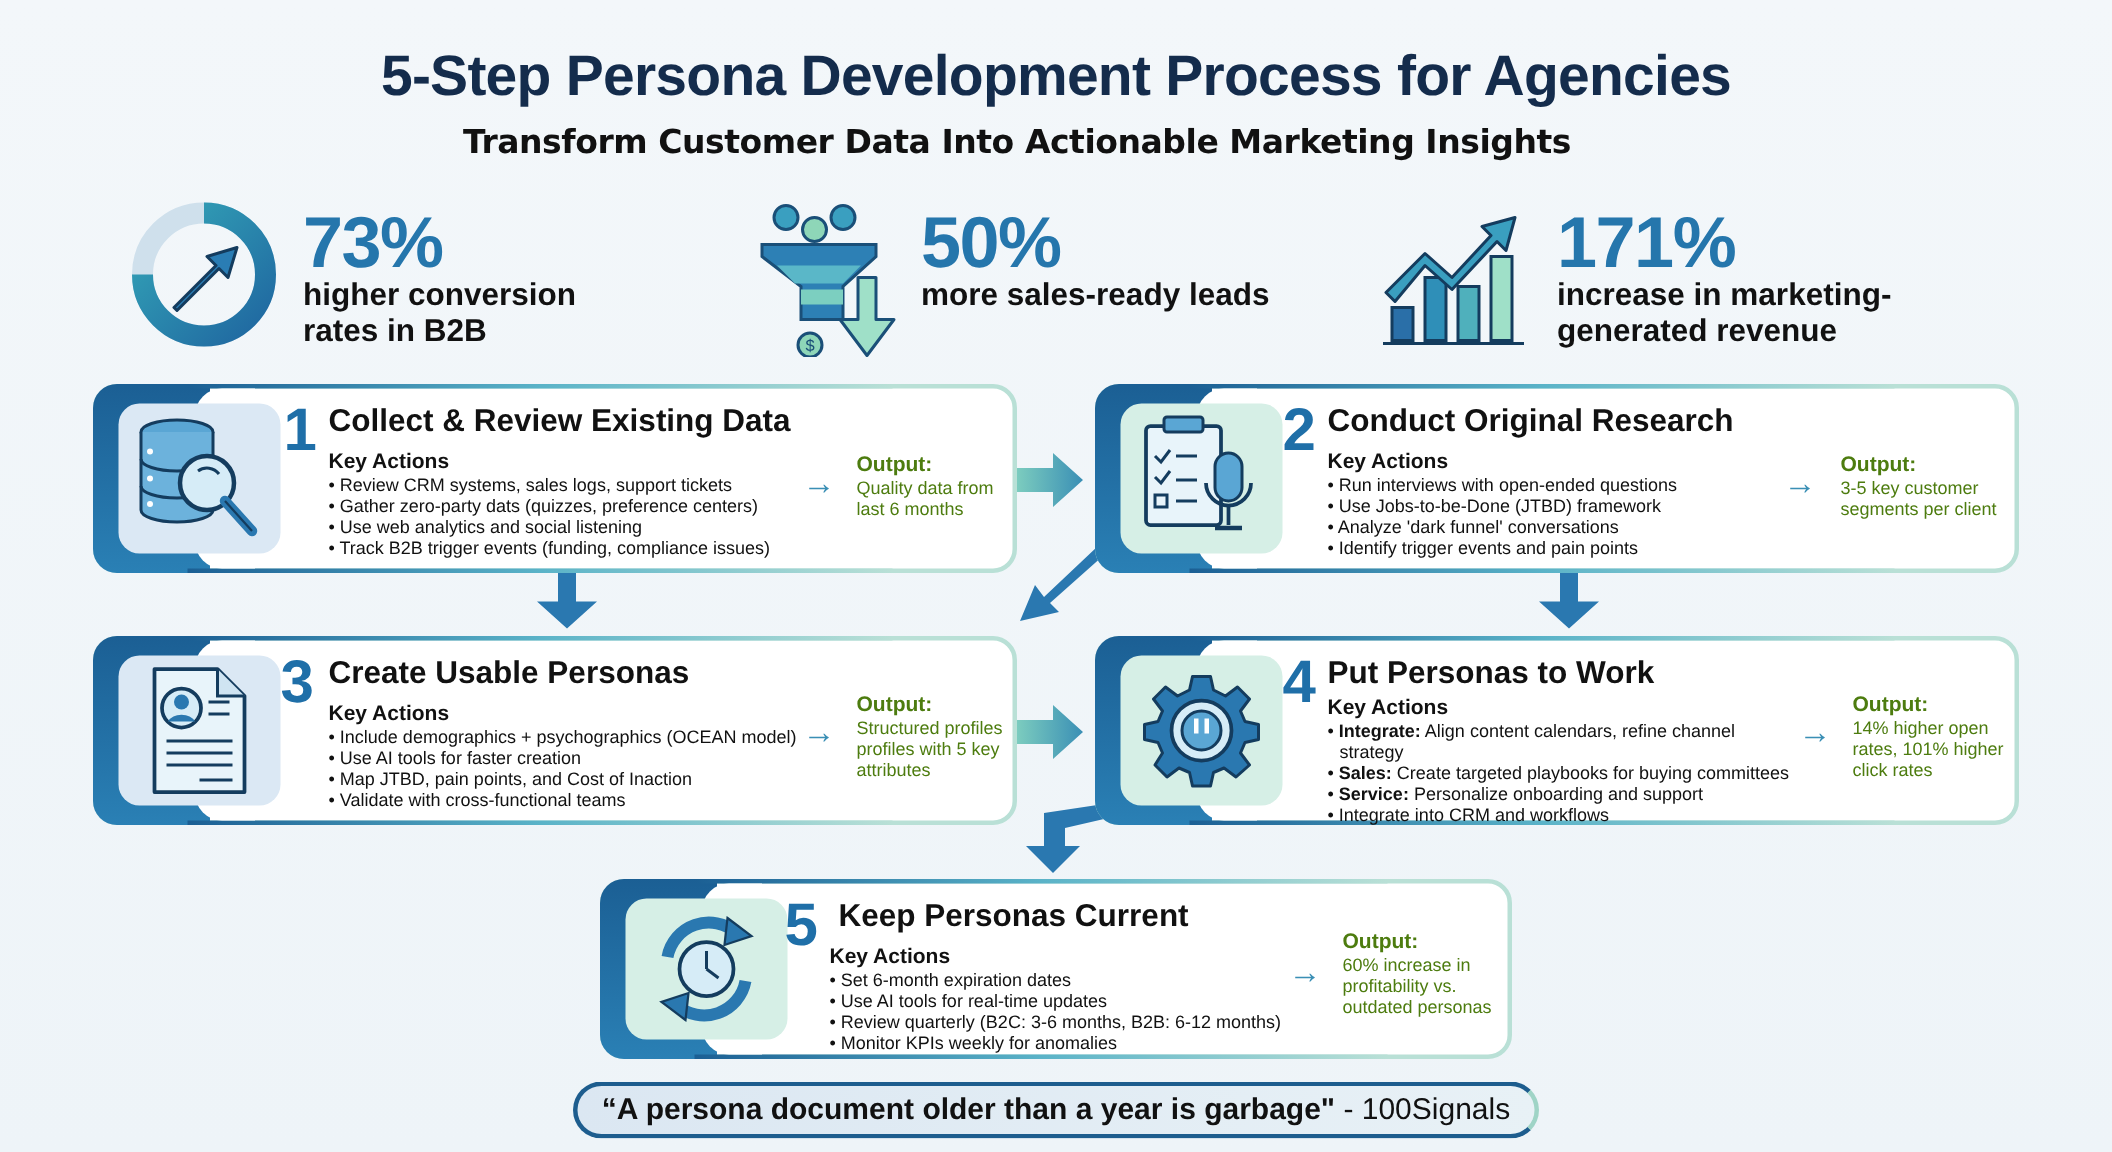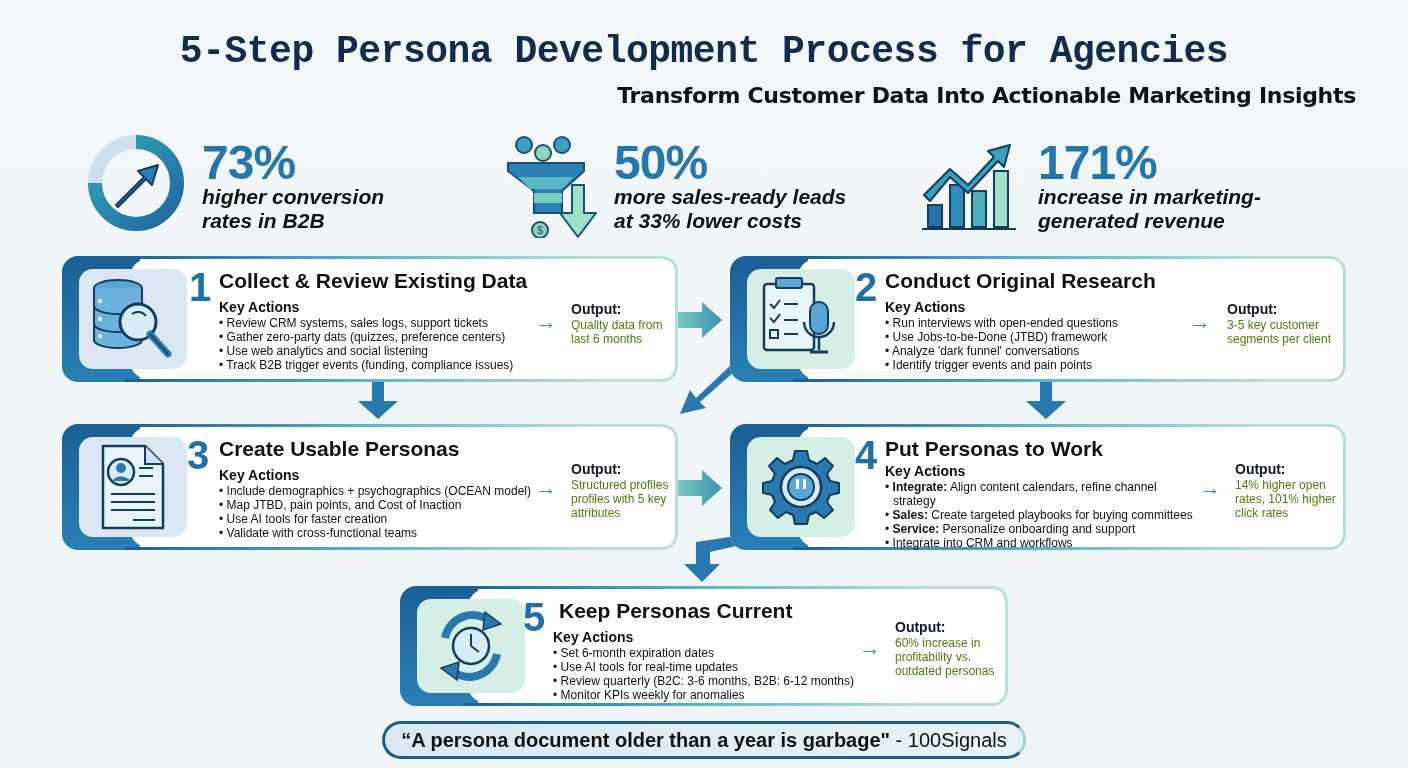--- a/index.html
+++ b/index.html
@@ -5,37 +5,37 @@
   * { box-sizing: border-box; margin: 0; padding: 0; }
   html, body { width: 1408px; height: 768px; overflow: hidden; }
   body {
     background: linear-gradient(180deg, #f3f7fa 0%, #eef4f8 100%);
     font-family: "Liberation Sans", sans-serif;
     color: #111;
     position: relative;
   }
   .title {
     position: absolute; top: 30px; left: 0; width: 1408px; text-align: center;
-    font-family: Liberation Mono, monospace; font-weight: bold; font-size: 38px;
+    font-family: Liberation Sans, sans-serif; font-weight: bold; font-size: 38px;
     color: #142c4c; letter-spacing: -0.5px;
   }
   .subtitle {
-    position: absolute; top: 83px; left: 0; width: 1356px; text-align: right;
+    position: absolute; top: 83px; left: 0; width: 1356px; text-align: center;
     font-family: "DejaVu Sans", sans-serif; font-weight: bold; font-size: 22px;
     color: #111; letter-spacing: -0.3px;
   }
   .stat { position: absolute; top: 133px; height: 100px; }
   .stat .icon { position: absolute; left: 0; top: 0; width: 100px; height: 100px; }
   .stat .num {
     position: absolute; top: 2px; font-weight: bold; font-size: 48px;
     color: #2576ac; letter-spacing: -1px;
   }
   .stat .desc {
     position: absolute; top: 52px; font-weight: bold; font-size: 21px;
-    line-height: 24px; color: #111; white-space: nowrap; font-style: italic;
+    line-height: 24px; color: #111; white-space: nowrap;
   }
   .card {
     position: absolute; border-radius: 16px;
     background: #fff;
     border: 3px solid #b9e0d6;
   }
   .card::before {
     content: ""; position: absolute; left: -3px; top: -3px; bottom: -3px; width: 78px;
     background: linear-gradient(180deg, #1b5f94, #2a80b5);
     border-radius: 16px 0 0 16px;
@@ -71,21 +71,21 @@
   .card ul {
     position: absolute; top: 57px; list-style: none; font-size: 12px; line-height: 14px;
     color: #111; z-index: 3;
   }
   .card ul li::before { content: "• "; }
   .card ul li b { font-weight: bold; }
   .card .outarrow {
     position: absolute; font-size: 22px; color: #3a8fb5; z-index: 3; line-height: 22px;
   }
   .card .outlabel {
-    position: absolute; font-weight: bold; font-size: 14px; color: #0f172a; z-index: 3;
+    position: absolute; font-weight: bold; font-size: 14px; color: #4d7c0f; z-index: 3;
   }
   .card .outtext {
     position: absolute; font-size: 12px; line-height: 14px; color: #4d7c0f; z-index: 3;
   }
   .connector { position: absolute; }
   .quote {
     position: absolute; left: 382px; top: 721px; width: 644px; height: 38px;
     border-radius: 19px; border: 3px solid #1d5d8e;
     border-right-color: #9fd4c6;
     background: linear-gradient(90deg, #dbe7f2, #e8f1f6);
@@ -130,21 +130,20 @@
       <path d="M14 44 L70 44 L58 56 L26 56 Z" fill="#5ab7c8"></path>
       <path d="M30 60 L58 60 L58 70 L30 70 Z" fill="#7ccfc0"></path>
       <circle cx="36" cy="97" r="8" fill="#8ed6b8" stroke="#1a4f78" stroke-width="2"></circle>
       <text x="36" y="101" font-size="11" text-anchor="middle" fill="#1a4f78" font-family="Liberation Sans, sans-serif">$</text>
       <path d="M68 52 L80 52 L80 80 L92 80 L74 104 L56 80 L68 80 Z" fill="#9fe0c8" stroke="#1a4f78" stroke-width="2" stroke-linejoin="round"></path>
     </svg>
   </div>
   <div class="num" style="left:110px;">50%</div>
   <div class="desc" style="left:110px;">
     <div>more sales-ready leads</div>
-    <div>at 33% lower costs</div>
   </div>
 </div>
 
 <div class="stat" style="left:920px; width:360px;">
   <div class="icon">
     <svg width="100" height="100" viewBox="0 0 100 100">
       <rect x="8" y="72" width="14" height="22" fill="#2a6fa8" stroke="#143c5e" stroke-width="2"></rect>
       <rect x="30" y="52" width="14" height="42" fill="#2f8fb8" stroke="#143c5e" stroke-width="2"></rect>
       <rect x="52" y="58" width="14" height="36" fill="#4fb0bc" stroke="#143c5e" stroke-width="2"></rect>
       <rect x="74" y="38" width="14" height="56" fill="#9fe0c8" stroke="#143c5e" stroke-width="2"></rect>
@@ -273,22 +272,22 @@
       <line x1="18" y1="60" x2="62" y2="60" stroke="#143c5e" stroke-width="2"></line>
       <line x1="18" y1="68" x2="62" y2="68" stroke="#143c5e" stroke-width="2"></line>
       <line x1="40" y1="78" x2="62" y2="78" stroke="#143c5e" stroke-width="2"></line>
     </svg>
   </div>
   <div class="stepnum" style="left:122px;">3</div>
   <div class="stepname" style="left:154px;">Create Usable Personas</div>
   <div class="ka" style="left:154px;">Key Actions</div>
   <ul style="left:154px;">
     <li>Include demographics + psychographics (OCEAN model)</li>
+    <li>Use AI tools for faster creation</li>
     <li>Map JTBD, pain points, and Cost of Inaction</li>
-    <li>Use AI tools for faster creation</li>
     <li>Validate with cross-functional teams</li>
   </ul>
   <div class="outarrow" style="left:470px; top:50px;">→</div>
   <div class="outlabel" style="left:506px; top:34px;">Output:</div>
   <div class="outtext" style="left:506px; top:51px;">
     <div>Structured profiles</div>
     <div>profiles with 5 key</div>
     <div>attributes</div>
   </div>
 </div>

